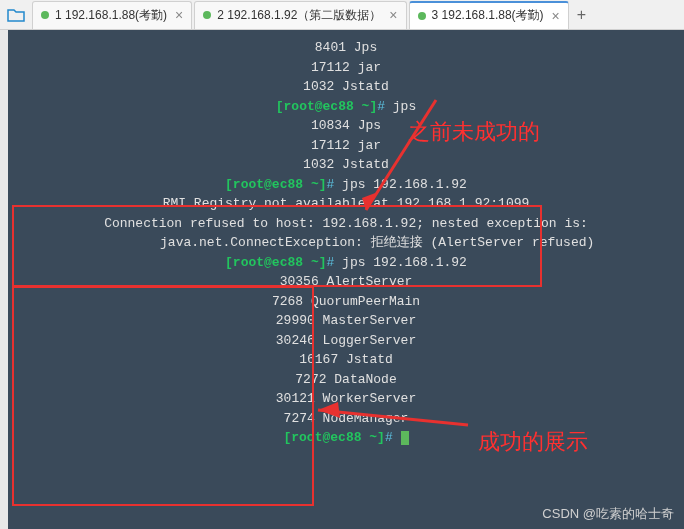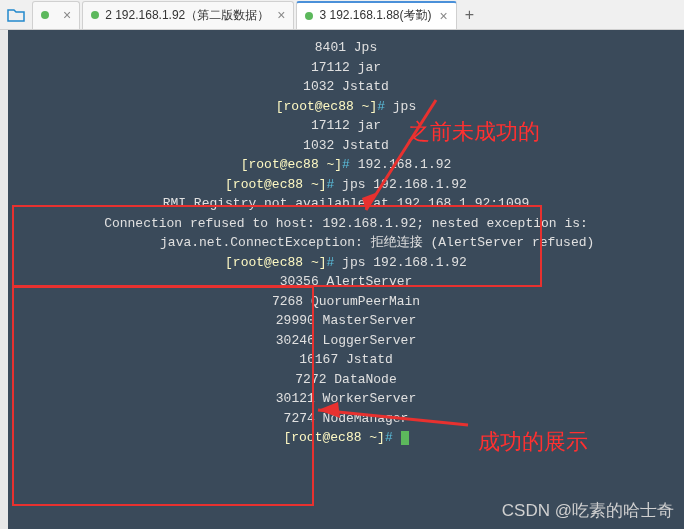--- a/index.html
+++ b/index.html
@@ -71,21 +71,21 @@
       color: #e0e0e0;
       font-family: "Courier New", monospace;
       font-size: 13px;
       padding: 8px 12px;
       height: calc(100% - 30px);
       line-height: 1.5;
       position: relative;
       margin-left: 8px;
     }
     .term-line { white-space: pre; text-align: center; }
-    .yellow { color: #fef9c3; }
+    .yellow { color: #22c55e; font-weight: bold; }
     .cyan { color: #5bc0de; }
     .cursor-block {
       display: inline-block;
       width: 8px;
       height: 14px;
       background: #5cb85c;
       vertical-align: middle;
     }
     .box-red {
       position: absolute;
@@ -101,35 +101,36 @@
     }
     .arrow {
       position: absolute;
       pointer-events: none;
     }
     .watermark {
       position: absolute;
       right: 10px;
       bottom: 6px;
       color: #d0d0d0;
-      font-size: 17px;
+      font-size: 13px;
       font-family: "Microsoft YaHei", sans-serif;
     }
   </style>
 </head>
 <body>
 
 <div class="tab-bar">
   <div class="folder-icon">
     <svg width="18" height="14" viewBox="0 0 18 14">
         <path d="M1 2 h6 l2 2 h8 v9 h-16 z" fill="none" stroke="#2288cc" stroke-width="1.5"></path>
       </svg>
   </div>
   <div class="tab">
     <span class="tab-dot"></span>
+    <span class="tab-label">1 192.168.1.88(考勤)</span>
     <span class="tab-close">×</span>
   </div>
   <div class="tab">
     <span class="tab-dot"></span>
     <span class="tab-label">2 192.168.1.92（第二版数据）</span>
     <span class="tab-close">×</span>
   </div>
   <div class="tab active">
     <span class="tab-dot"></span>
     <span class="tab-label">3 192.168.1.88(考勤)</span>
@@ -137,23 +138,23 @@
   </div>
   <span class="tab-add">+</span>
 </div>
 
 <div class="terminal">
   <div id="term-body">
       <div class="term-line">8401 Jps</div>
       <div class="term-line">17112 jar</div>
       <div class="term-line">1032 Jstatd</div>
       <div class="term-line"><span class="yellow">[root@ec88 ~]</span><span class="cyan">#</span><span> jps</span></div>
+      <div class="term-line">10834 Jps</div>
       <div class="term-line">17112 jar</div>
       <div class="term-line">1032 Jstatd</div>
-      <div class="term-line"><span class="yellow">[root@ec88 ~]</span><span class="cyan">#</span><span> 192.168.1.92</span></div>
       <div class="term-line"><span class="yellow">[root@ec88 ~]</span><span class="cyan">#</span><span> jps 192.168.1.92</span></div>
       <div class="term-line">RMI Registry not available at 192.168.1.92:1099</div>
       <div class="term-line">Connection refused to host: 192.168.1.92; nested exception is:</div>
       <div class="term-line">        java.net.ConnectException: 拒绝连接 (AlertServer refused)</div>
       <div class="term-line"><span class="yellow">[root@ec88 ~]</span><span class="cyan">#</span><span> jps 192.168.1.92</span></div>
       <div class="term-line">30356 AlertServer</div>
       <div class="term-line">7268 QuorumPeerMain</div>
       <div class="term-line">29990 MasterServer</div>
       <div class="term-line">30246 LoggerServer</div>
       <div class="term-line">16167 Jstatd</div>

